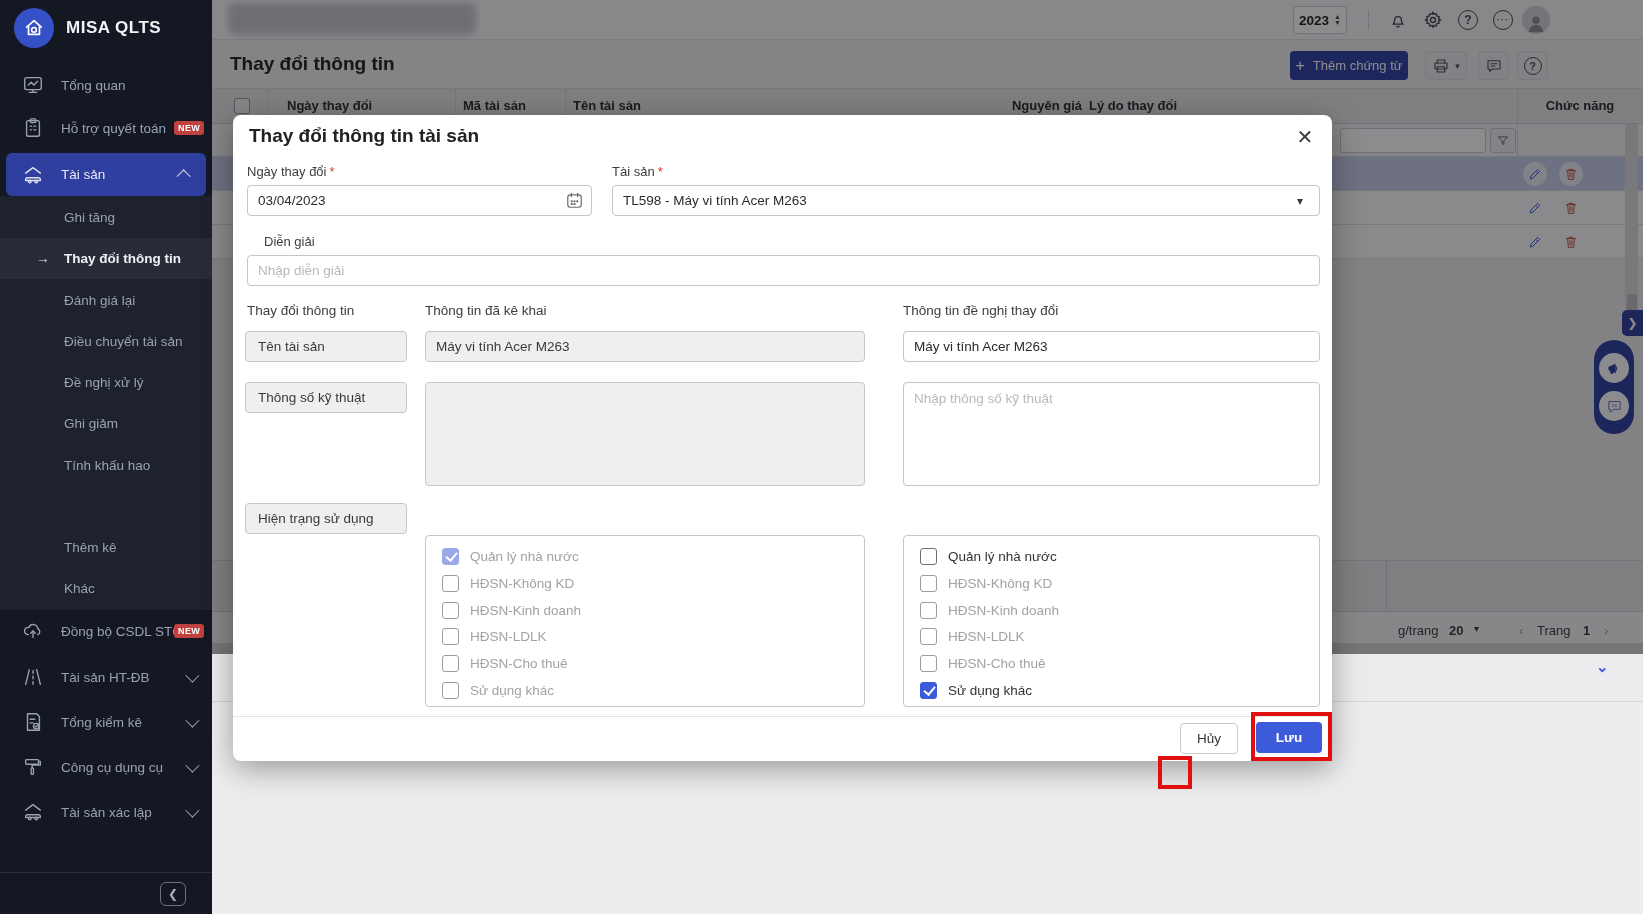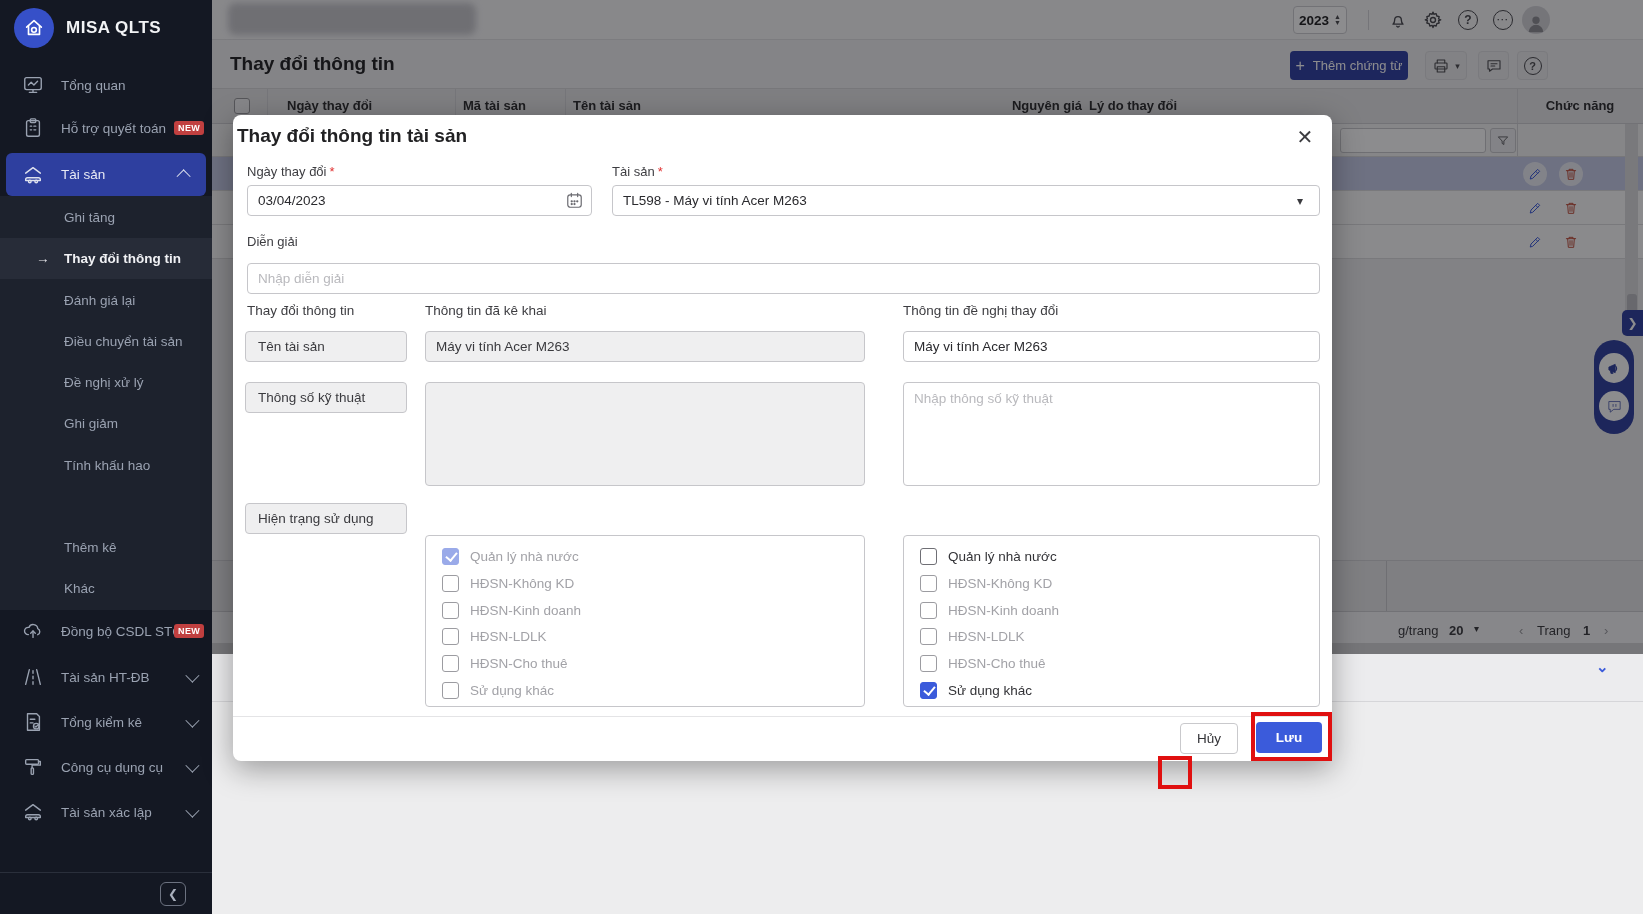--- a/index.html
+++ b/index.html
@@ -72,21 +72,21 @@
 
   .float-tab { position:absolute; left:1410px; top:310px; width:21px; height:26px; background:#2e3f9f; border-radius:5px 0 0 5px; color:#fff; display:flex; align-items:center; justify-content:center; font-size:12px; cursor:pointer; }
   .float-pill { position:absolute; left:1382px; top:340px; width:40px; height:94px; background:#2e3f9f; border-radius:20px; display:flex; flex-direction:column; align-items:center; justify-content:center; gap:8px; }
   .pill-circle { width:30px; height:30px; border-radius:50%; background:#fff; display:flex; align-items:center; justify-content:center; cursor:pointer; }
   .pill-circle svg { width:17px; height:17px; fill:#2e3f9f; stroke:#2e3f9f; stroke-width:1; }
 
   .overlay { position:absolute; inset:0; background:rgba(10,10,14,0.47); z-index:40; }
 
   
   .modal { position:absolute; left:233px; top:115px; width:1099px; height:646px; background:#fff; border-radius:8px; box-shadow:0 8px 30px rgba(0,0,0,.35); z-index:70; }
-  .m-title { position:absolute; left:4px; top:10px; font-size:19px; font-weight:bold; color:#212123; }
+  .m-title { position:absolute; left:16px; top:10px; font-size:19px; font-weight:bold; color:#212123; }
   .m-close { position:absolute; left:1058px; top:8px; width:28px; height:28px; display:flex; align-items:center; justify-content:center; font-size:20px; color:#3c3c40; cursor:pointer; }
   .m-label { position:absolute; font-size:13px; color:#3d3d41; }
   .req { color:#e03030; margin-left:3px; }
   .m-input { position:absolute; height:31px; border:1px solid #c6c6ca; border-radius:4px; background:#fff; font-family:"Liberation Sans",sans-serif; font-size:13.5px; color:#2a2a2e; padding:0 10px; }
   .m-input::placeholder, .m-area::placeholder { color:#b9b9bd; }
   .gray-box { position:absolute; left:12px; width:162px; height:31px; background:#efeff0; border:1px solid #c6c6ca; border-radius:4px; display:flex; align-items:center; padding:0 12px; font-size:13.5px; color:#3a3a3e; }
   .ro { background:#efeff0 !important; color:#3a3a3e; }
   .m-area { position:absolute; border:1px solid #c6c6ca; border-radius:4px; font-family:"Liberation Sans",sans-serif; font-size:13.5px; color:#2a2a2e; padding:8px 10px; resize:none; }
   .sec-h { position:absolute; top:188px; font-size:13.5px; color:#3d3d41; }
   .cal-ic { position:absolute; cursor:pointer; }
@@ -459,22 +459,22 @@
           <circle cx="12" cy="16.5" r="0.7" fill="#6a6a70"></circle>
         </svg>
     </span>
 
     <div class="m-label" style="left:379px;top:49px"><span>Tài sản</span><span class="req">*</span></div>
     <div class="m-input" style="left:379px;top:70px;width:708px;display:flex;align-items:center">
       <span>TL598 - Máy vi tính Acer M263</span>
     </div>
     <span class="sel-caret" style="left:1064px;top:79px">▾</span>
 
-    <div class="m-label" style="left:14px;top:119px">Diễn giải</div>
-    <input class="m-input" style="left: 14px; top: 148px; width: 1073px;" placeholder="Nhập diễn giải">
+    <div class="m-label" style="left:31px;top:119px">Diễn giải</div>
+    <input class="m-input" style="left: 14px; top: 140px; width: 1073px;" placeholder="Nhập diễn giải">
 
     <div class="sec-h" style="left:14px">Thay đổi thông tin</div>
     <div class="sec-h" style="left:192px">Thông tin đã kê khai</div>
     <div class="sec-h" style="left:670px">Thông tin đề nghị thay đổi</div>
 
     <div class="gray-box" style="top:216px">Tên tài sản</div>
     <input class="m-input ro" style="left: 192px; top: 216px; width: 440px;" readonly="" value="Máy vi tính Acer M263">
     <input class="m-input" style="left: 670px; top: 216px; width: 417px;" value="Máy vi tính Acer M263">
 
     <div class="gray-box" style="top:267px">Thông số kỹ thuật</div>

